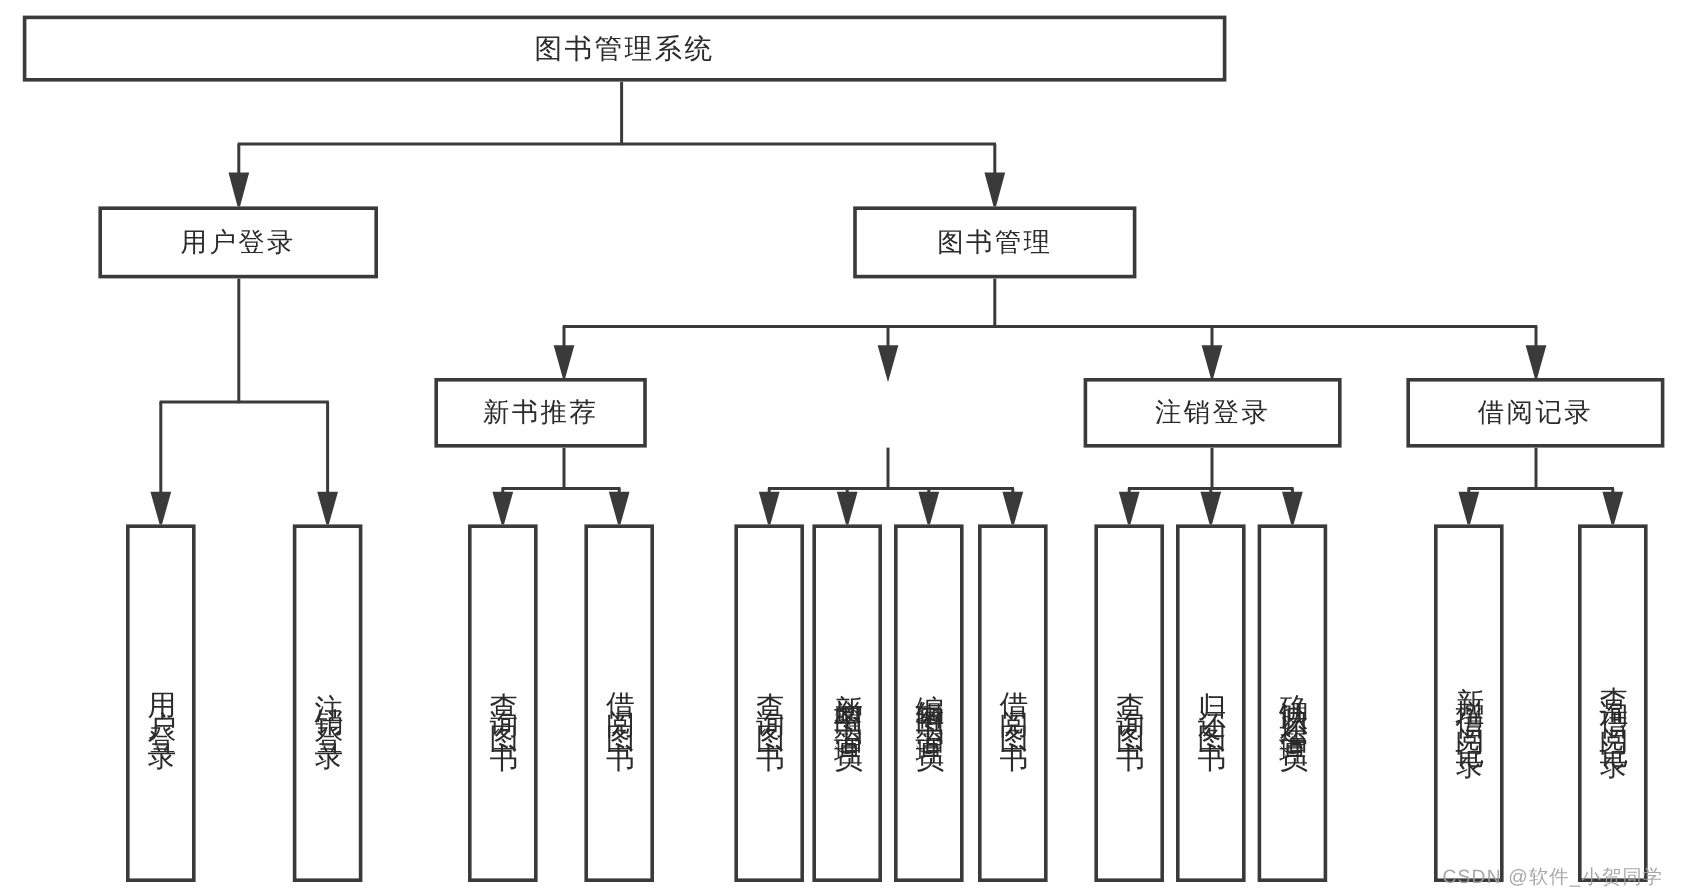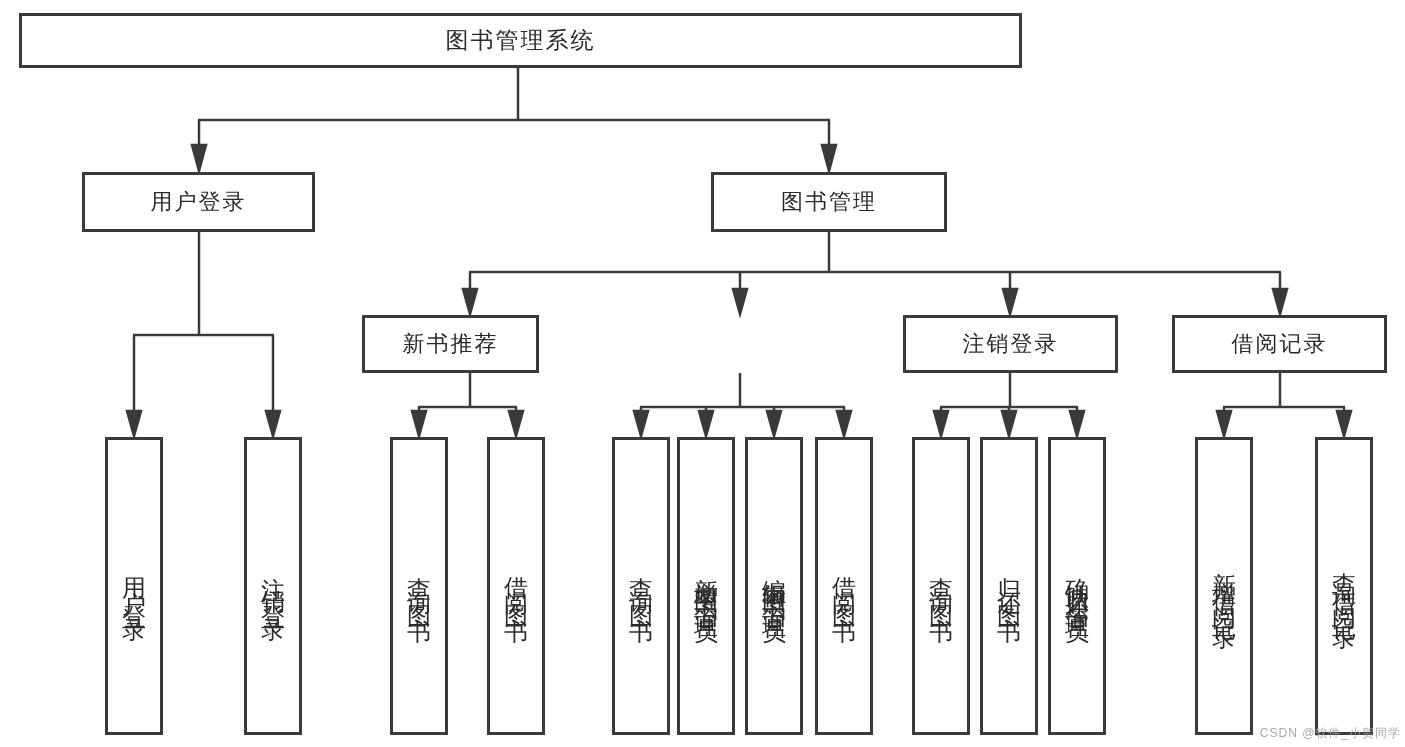--- a/index.html
+++ b/index.html
@@ -46,23 +46,23 @@
     writing-mode: vertical-rl;
     text-orientation: mixed;
     font-size: 24px;
     letter-spacing: 14px;
     line-height: 1;
   }
   .vnode span.v-long { letter-spacing: 6px; }
   .vnode span.v-mid  { letter-spacing: 11px; }
   .watermark {
     position: absolute;
-    right: 4px;
+    right: 19px;
     bottom: 5px;
-    font-size: 12px;
+    font-size: 16px;
     color: rgba(158, 158, 158, 0.9);
     letter-spacing: 1px;
     white-space: nowrap;
     text-align: right;
   }
 </style>
 </head>
 <body>
 
 <div class="canvas">

